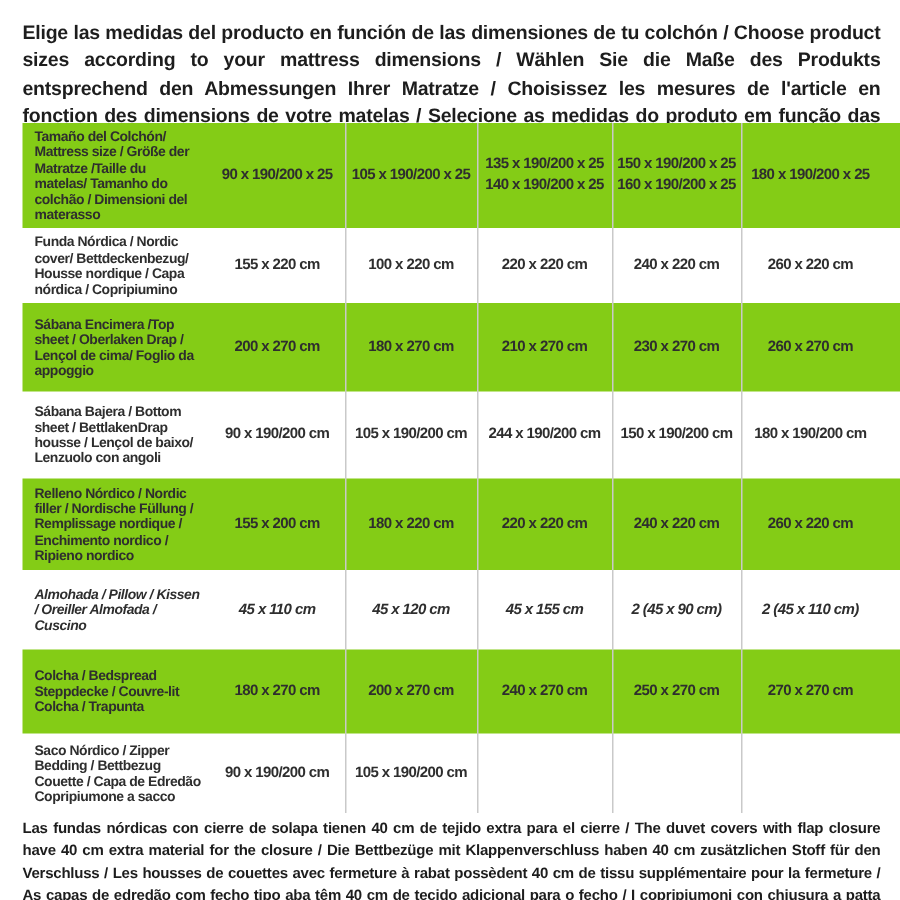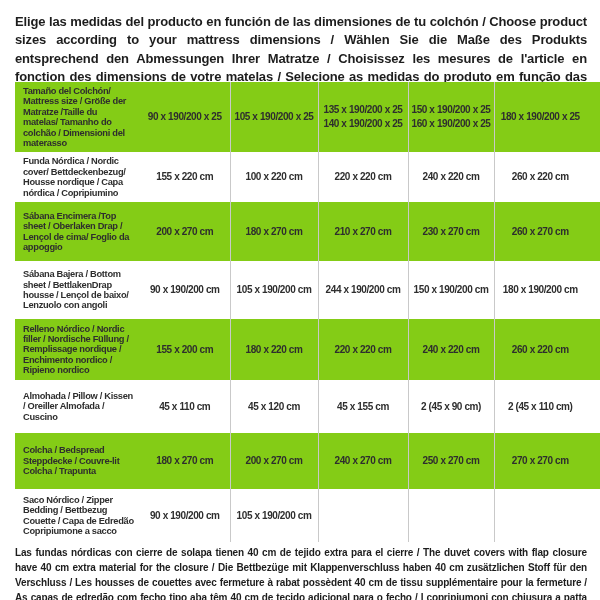--- a/index.html
+++ b/index.html
@@ -33,21 +33,21 @@
     letter-spacing:-0.3px;color:#2e2e2e;
     padding:4px 6px 4px 8px;text-align:left;
   }
   td.val{
     font-size:10px;font-weight:700;text-align:center;
     letter-spacing:-0.4px;color:#2e2e2e;white-space:pre-line;line-height:1.4;
   }
   td.div{border-left:1px solid #c9c9c9;}
   td.last{padding-right:14px;}
   .r1{height:60px;} .r2{height:44px;} .r3{height:59px;} .r4{height:58px;}
-  .r5{height:61px;margin-left:11px;} .r6{height:53px;} .r7{height:56px;} .r8{height:53px;margin-left:36px;}
+  .r5{height:61px;margin-left:11px;} .r6{height:53px;font-style:italic;} .r7{height:56px;} .r8{height:53px;margin-left:36px;}
   .footnote{
     position:absolute;top:545px;left:15px;width:572px;
     font-size:10px;font-weight:700;line-height:1.5;color:#1d1d1d;
     text-align:justify;letter-spacing:-0.15px;
   }
 </style>
 </head>
 <body>
 
 <div class="page">

